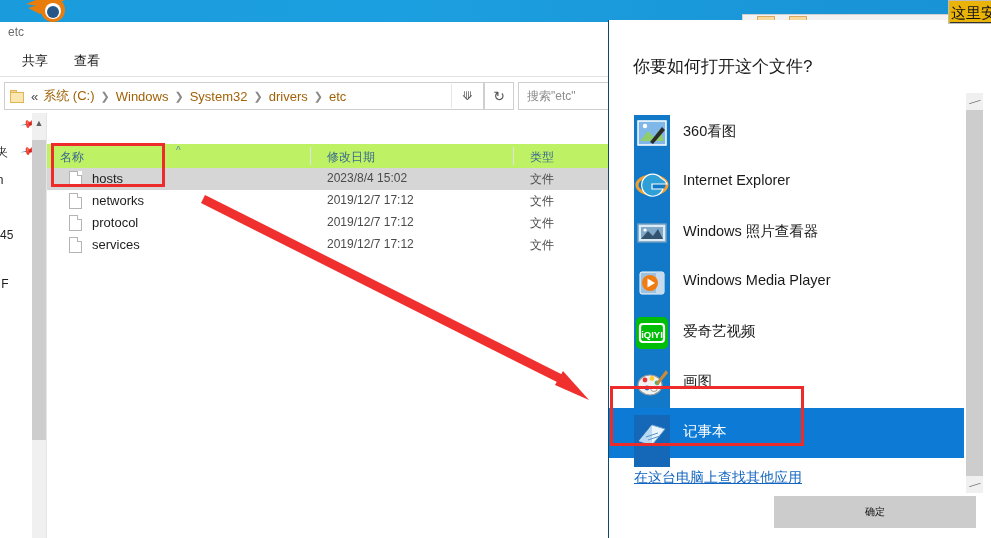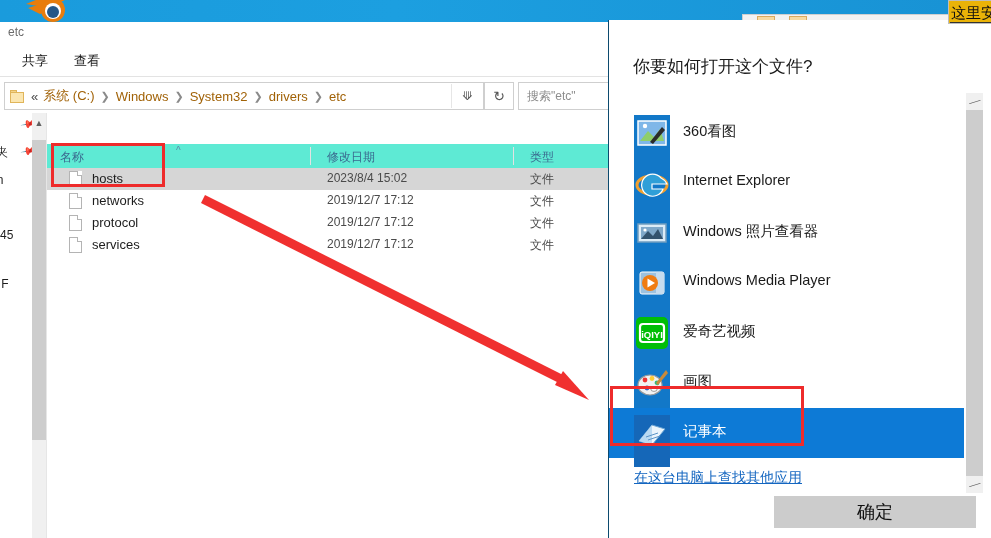--- a/index.html
+++ b/index.html
@@ -55,21 +55,21 @@
   #navpane{left:0;top:91px;width:46px;height:447px;background:#ffffff;}
   .nav-frag{position:absolute;font-size:12px;color:#1d1d1d;white-space:nowrap;}
   .pin{position:absolute;font-size:11px;color:#9a9a9a;transform:rotate(35deg);}
   #nav-scroll-track{left:32px;top:91px;width:14px;height:447px;background:#f0f0f0;}
   #nav-scroll-thumb{left:32px;top:118px;width:14px;height:300px;background:#cdcdcd;}
   #nav-scroll-up{left:32px;top:93px;width:14px;height:16px;display:flex;align-items:center;
     justify-content:center;font-size:9px;color:#606060;}
   #navpane-divider{left:46px;top:91px;width:1px;height:447px;background:#e6e6e6;}
 
   
-  #colheader{left:47px;top:122px;width:695px;height:24px;background:#5eead4;}
+  #colheader{left:47px;top:122px;width:695px;height:24px;background:#bef264;}
   .colh{position:absolute;top:5px;font-size:12px;color:#3a6a8f;}
   .colsep{position:absolute;top:3px;width:1px;height:18px;background:#e2e2e2;}
   #sortcaret{left:176px;top:123px;font-size:10px;color:#5f88a8;}
 
   
   #filelist{left:47px;top:146px;width:695px;height:392px;background:#ffffff;}
   .filerow{position:absolute;left:0;width:695px;height:22px;}
   .filerow.sel{background:#d6d6d6;}
   .ficon{position:absolute;left:22px;top:3px;width:13px;height:16px;background:#fff;
     border:1px solid #b4b4b4;box-sizing:border-box;}
@@ -93,21 +93,21 @@
   .applist{position:absolute;left:0;top:88px;width:355px;}
   .approw{position:relative;height:50px;}
   .approw.selected{background:#0d7ad6;}
   .appicon{position:absolute;left:25px;top:7px;width:36px;height:52px;background:#1278c8;}
   .appname{position:absolute;left:74px;top:14px;font-size:14.5px;color:#1a1a1a;white-space:nowrap;}
   .approw.selected .appname{color:#ffffff;}
 
   #other-link{left:25px;top:449px;font-size:14px;color:#1466c0;text-decoration:underline;}
 
   #ok-btn{left:774px;top:496px;width:202px;height:32px;background:#cccccc;
-    display:flex;align-items:center;justify-content:center;font-size:18px;color:#111;}
+    display:flex;align-items:center;justify-content:center;font-size:10px;color:#111;}
 
   
   #dlg-sb-track{left:966px;top:93px;width:17px;height:400px;background:#cdcdcd;}
   #dlg-sb-up{left:966px;top:93px;width:17px;height:17px;background:#f0f0f0;
     display:flex;align-items:center;justify-content:center;}
   #dlg-sb-down{left:966px;top:476px;width:17px;height:17px;background:#f0f0f0;
     display:flex;align-items:center;justify-content:center;}
   .sb-gl{font-size:9px;color:#606060;transform:rotate(45deg);display:inline-block;}
 
   

